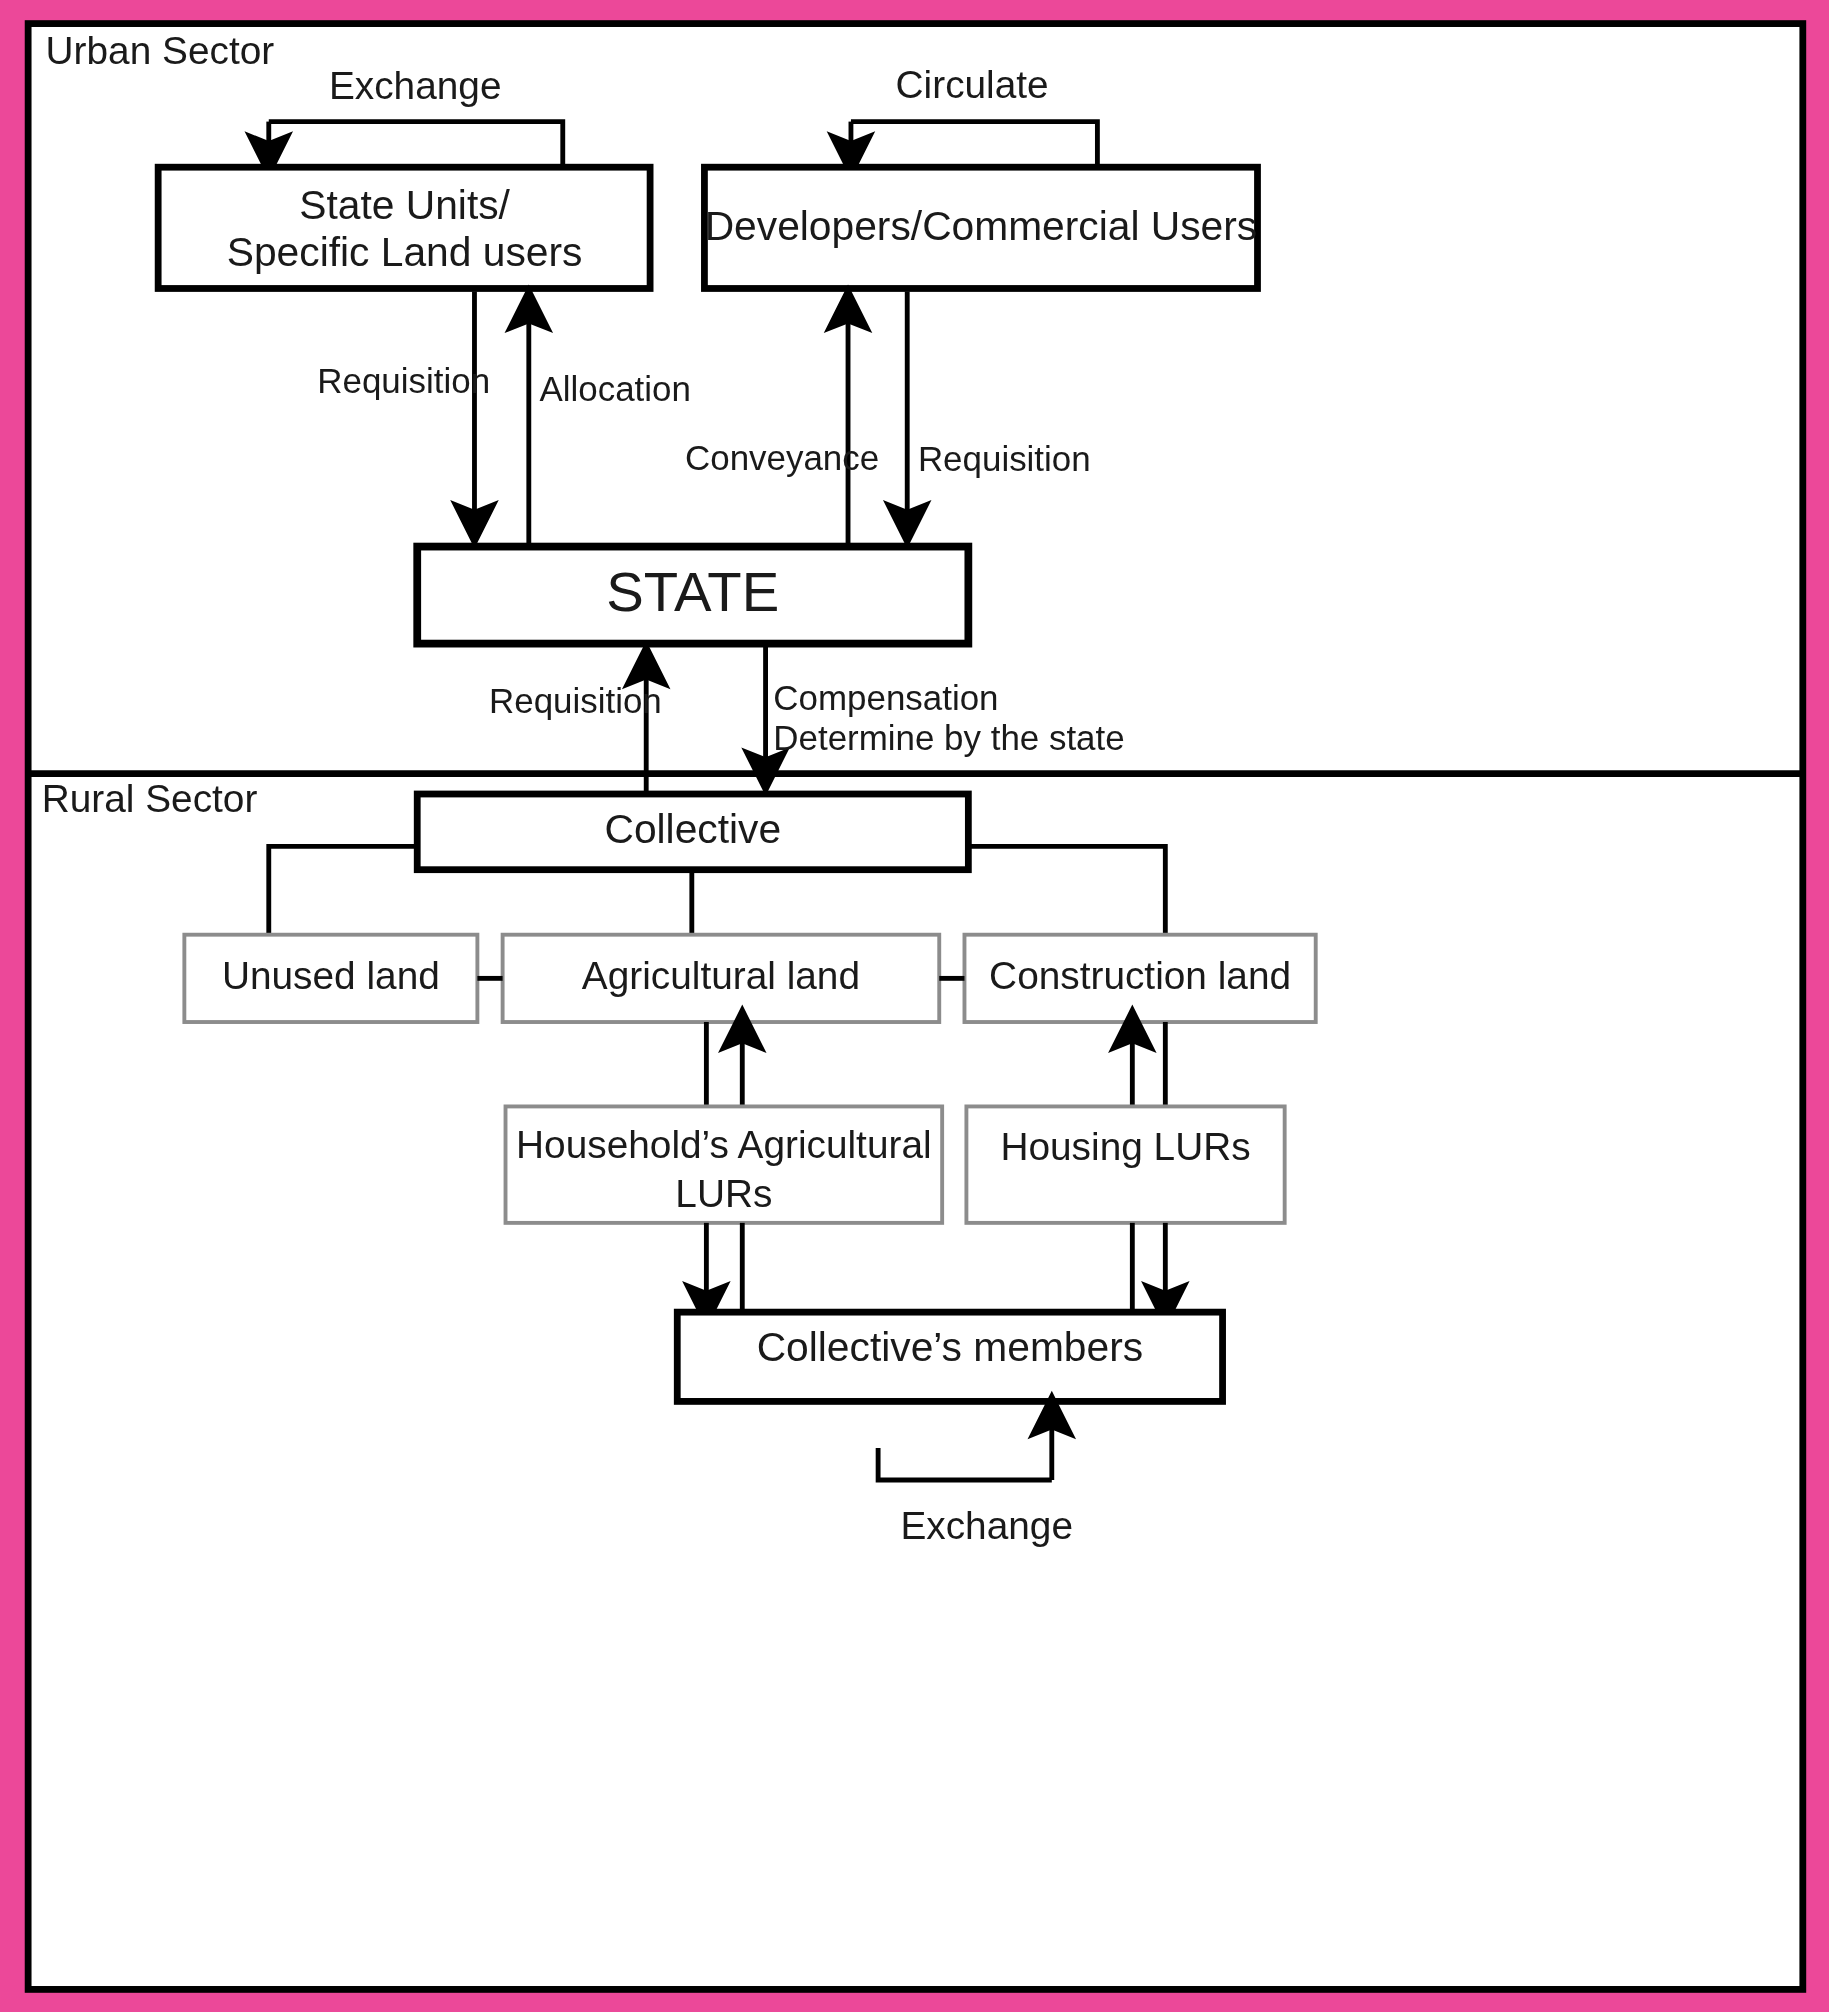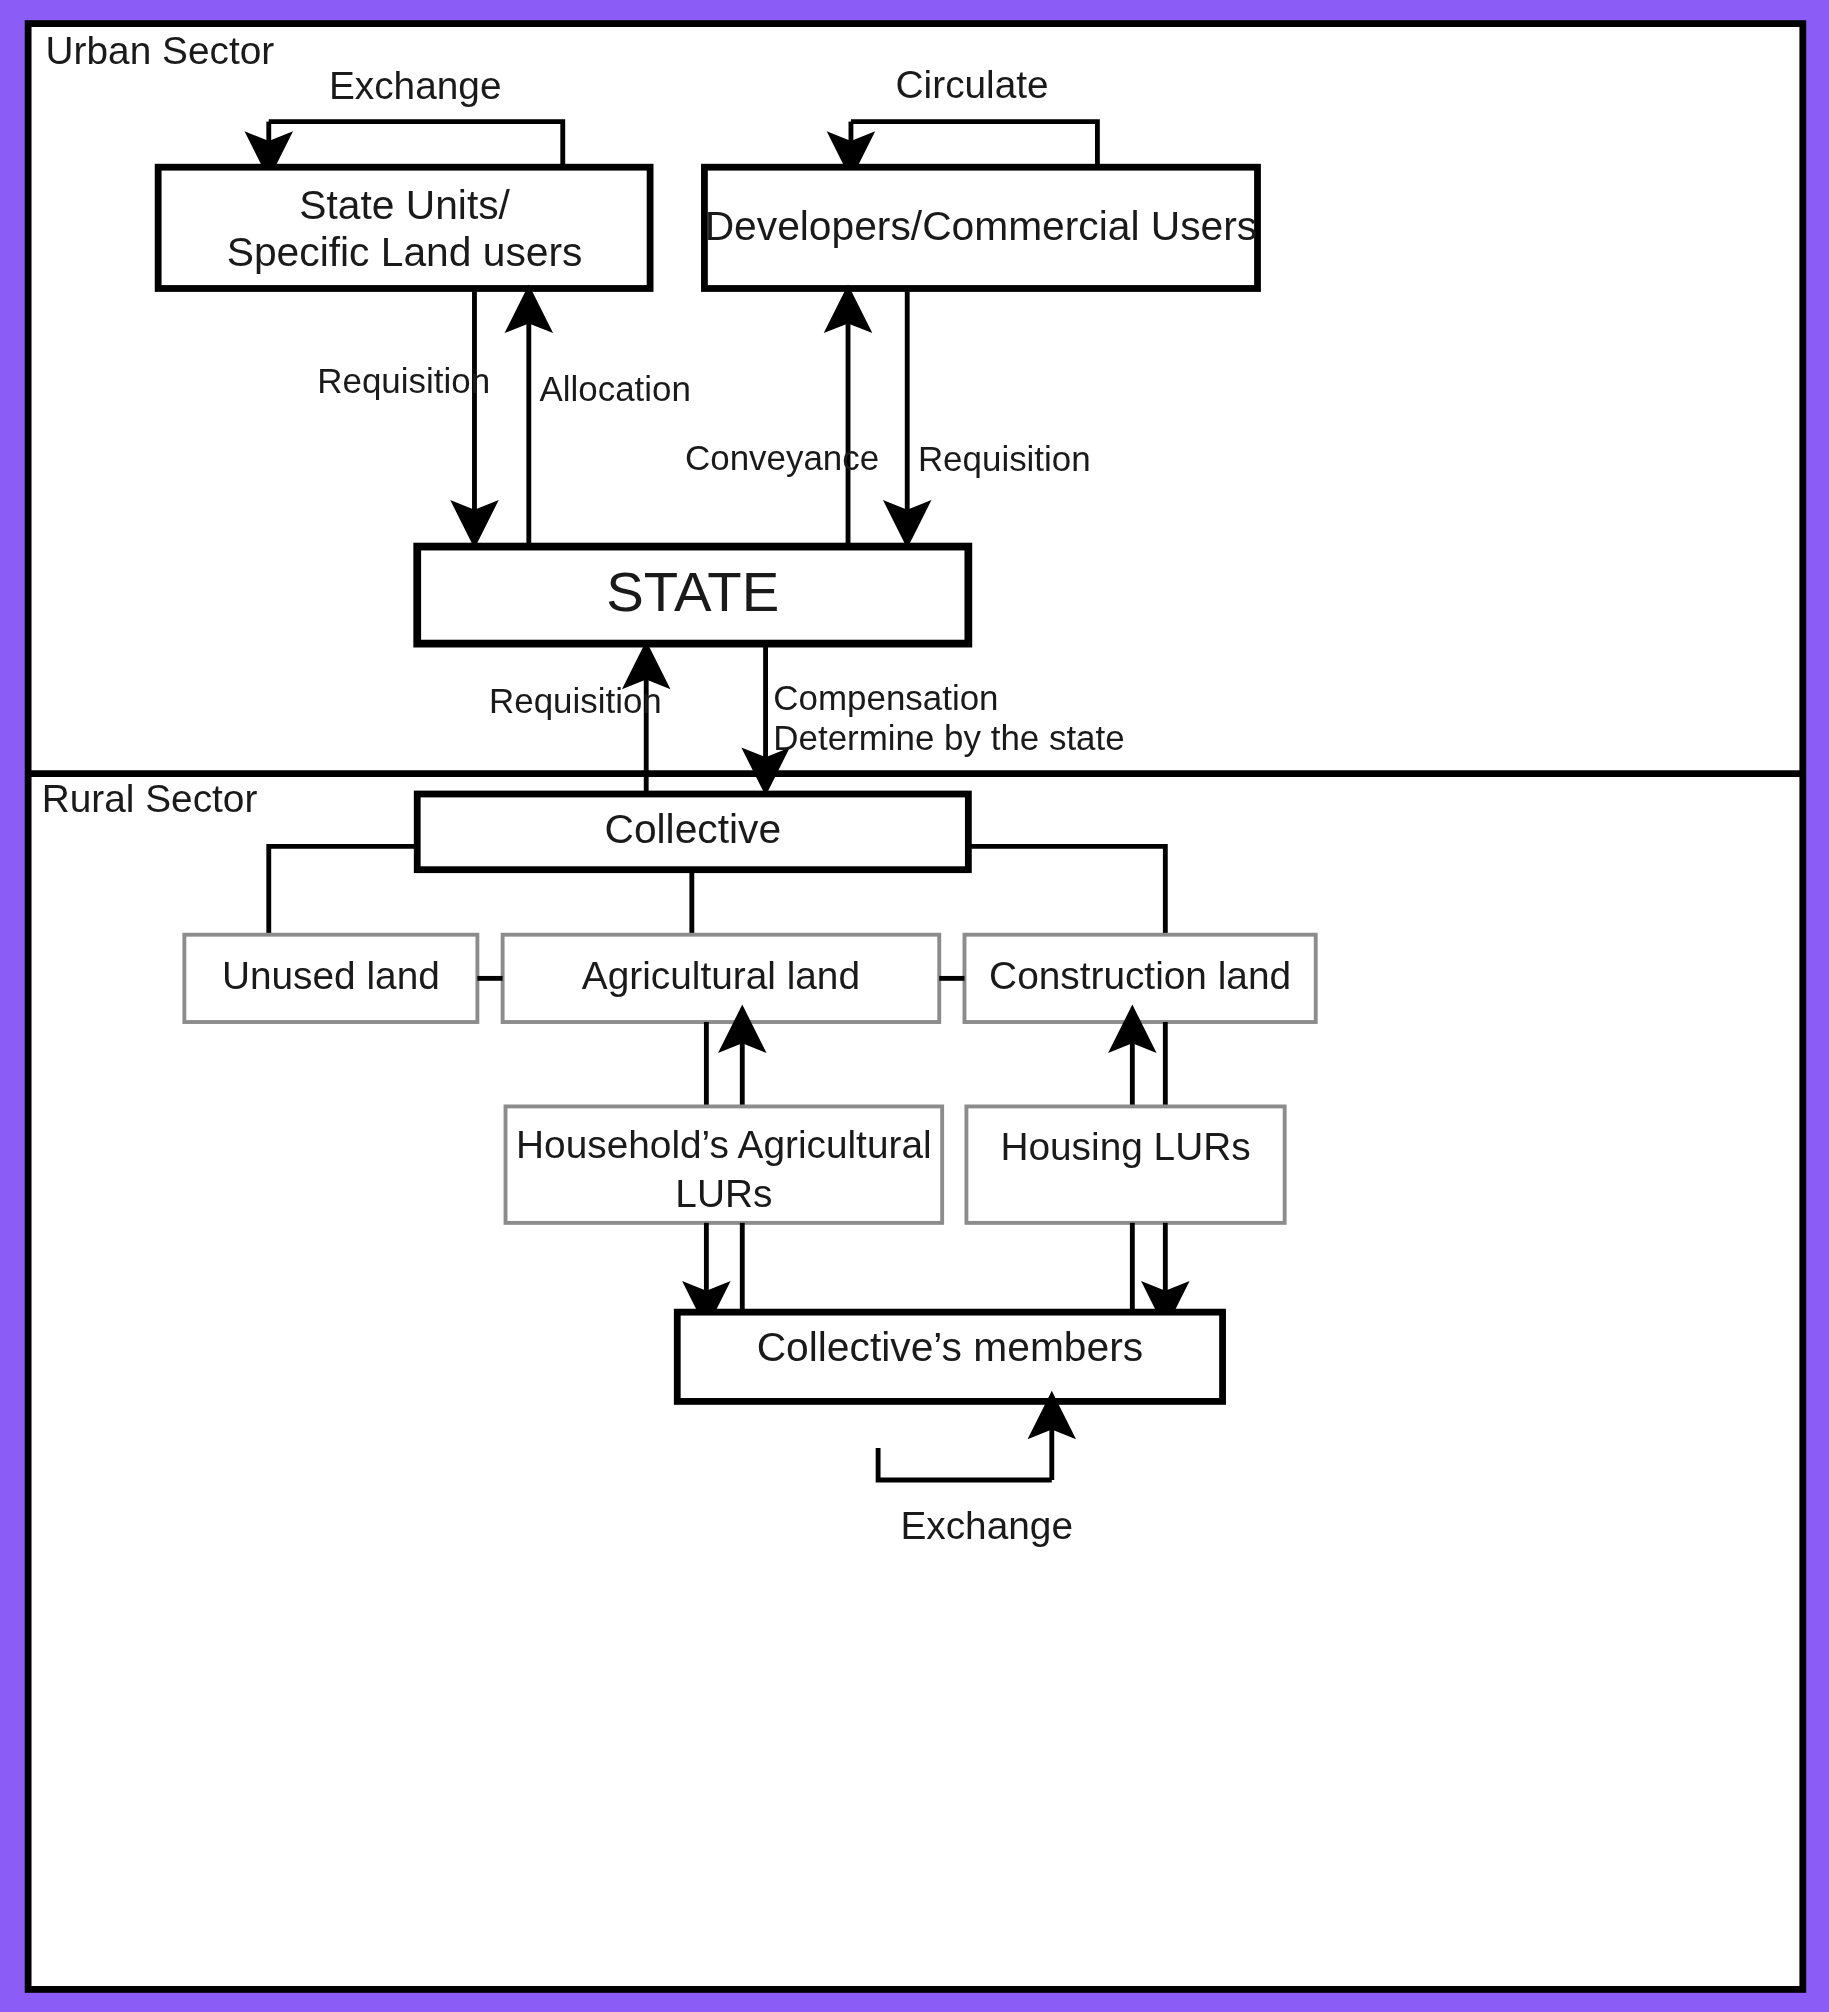--- a/index.html
+++ b/index.html
@@ -1,17 +1,17 @@
 <!DOCTYPE html>
 <html><head>
 <meta charset="utf-8">
 <style>
   html,body{margin:0;padding:0;background:#ffffff;}
   body{font-family:"Liberation Sans", sans-serif;}
-  #stage{position:relative;width:1829px;height:2013px;background:#8b5cf6;overflow:hidden;text-align:center;}
+  #stage{position:relative;width:1829px;height:2013px;background:#ec4899;overflow:hidden;text-align:center;}
   svg{position:absolute;left:0;top:0;width:1829px;height:2013px;}
   .boxtext{font-family:"Liberation Sans", sans-serif;fill:#1a1a1a;text-anchor:middle;dominant-baseline:middle;}
   .lbl{font-family:"Liberation Sans", sans-serif;fill:#1a1a1a;dominant-baseline:middle;}
   .sector{font-family:"Liberation Sans", sans-serif;fill:#1a1a1a;font-size:40px;dominant-baseline:middle;}
   .f36{font-size:36px;}
   .f40{font-size:40px;}
   .f42{font-size:42px;}
   .f58{font-size:58px;}
 </style>
 </head>

